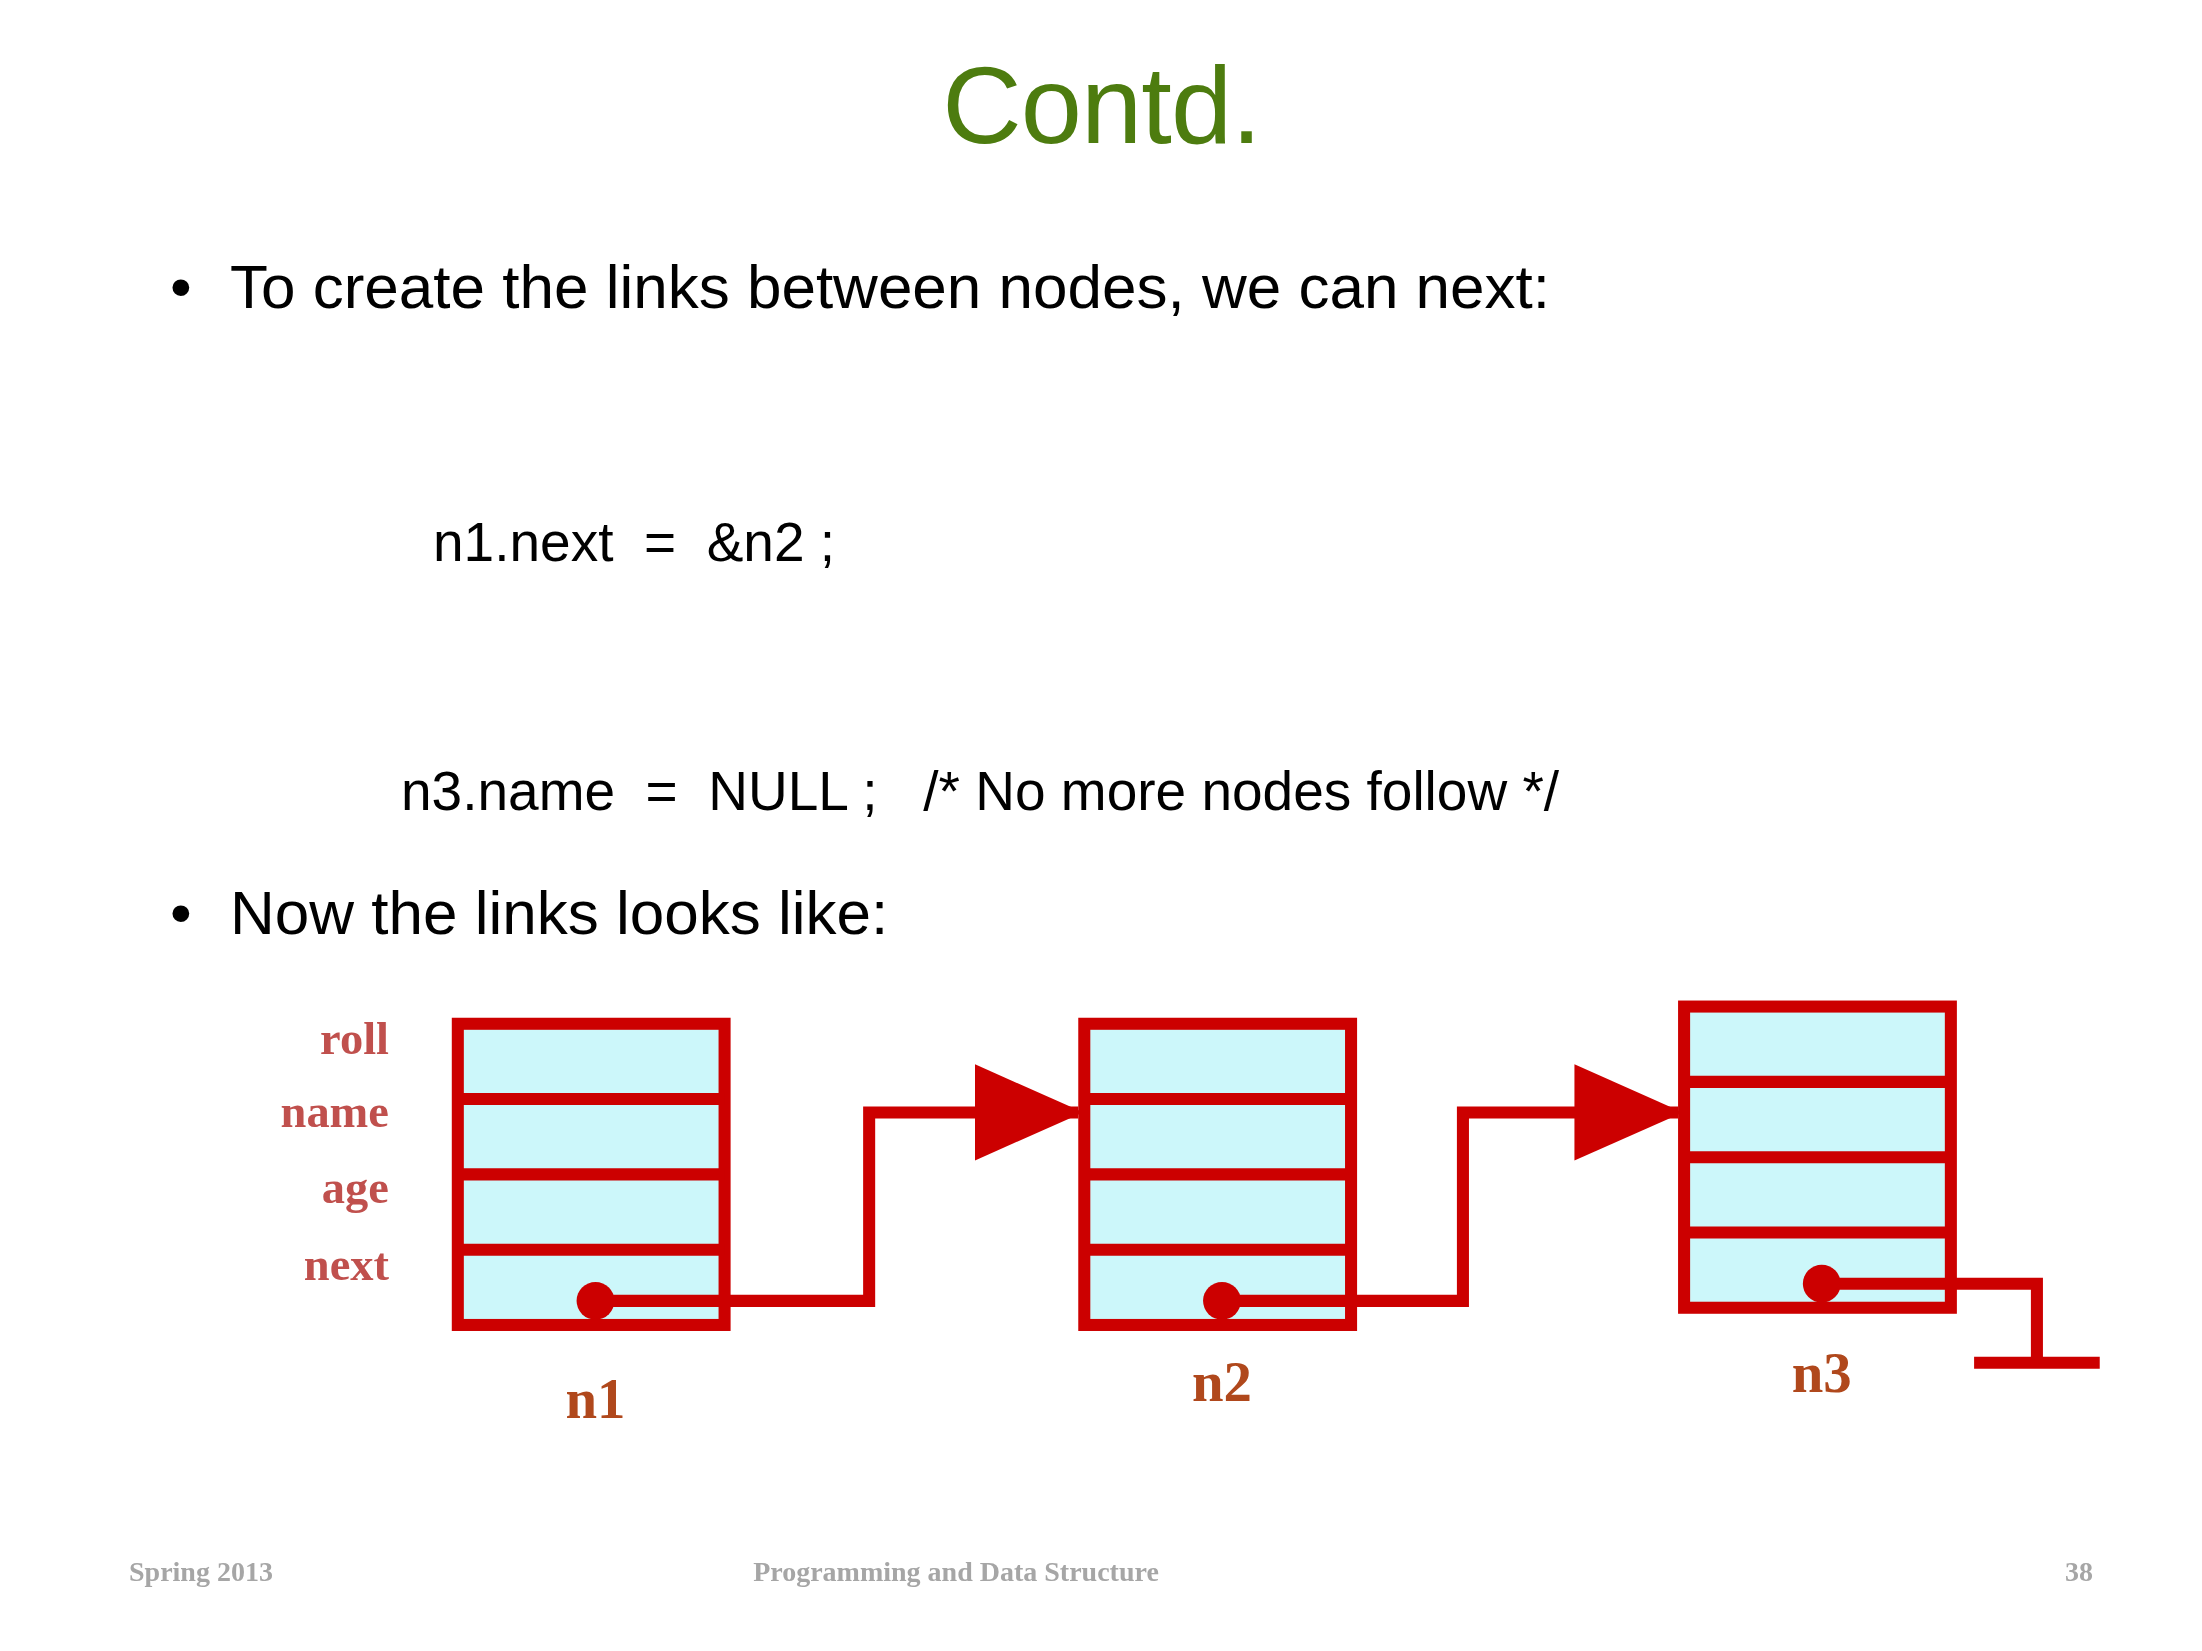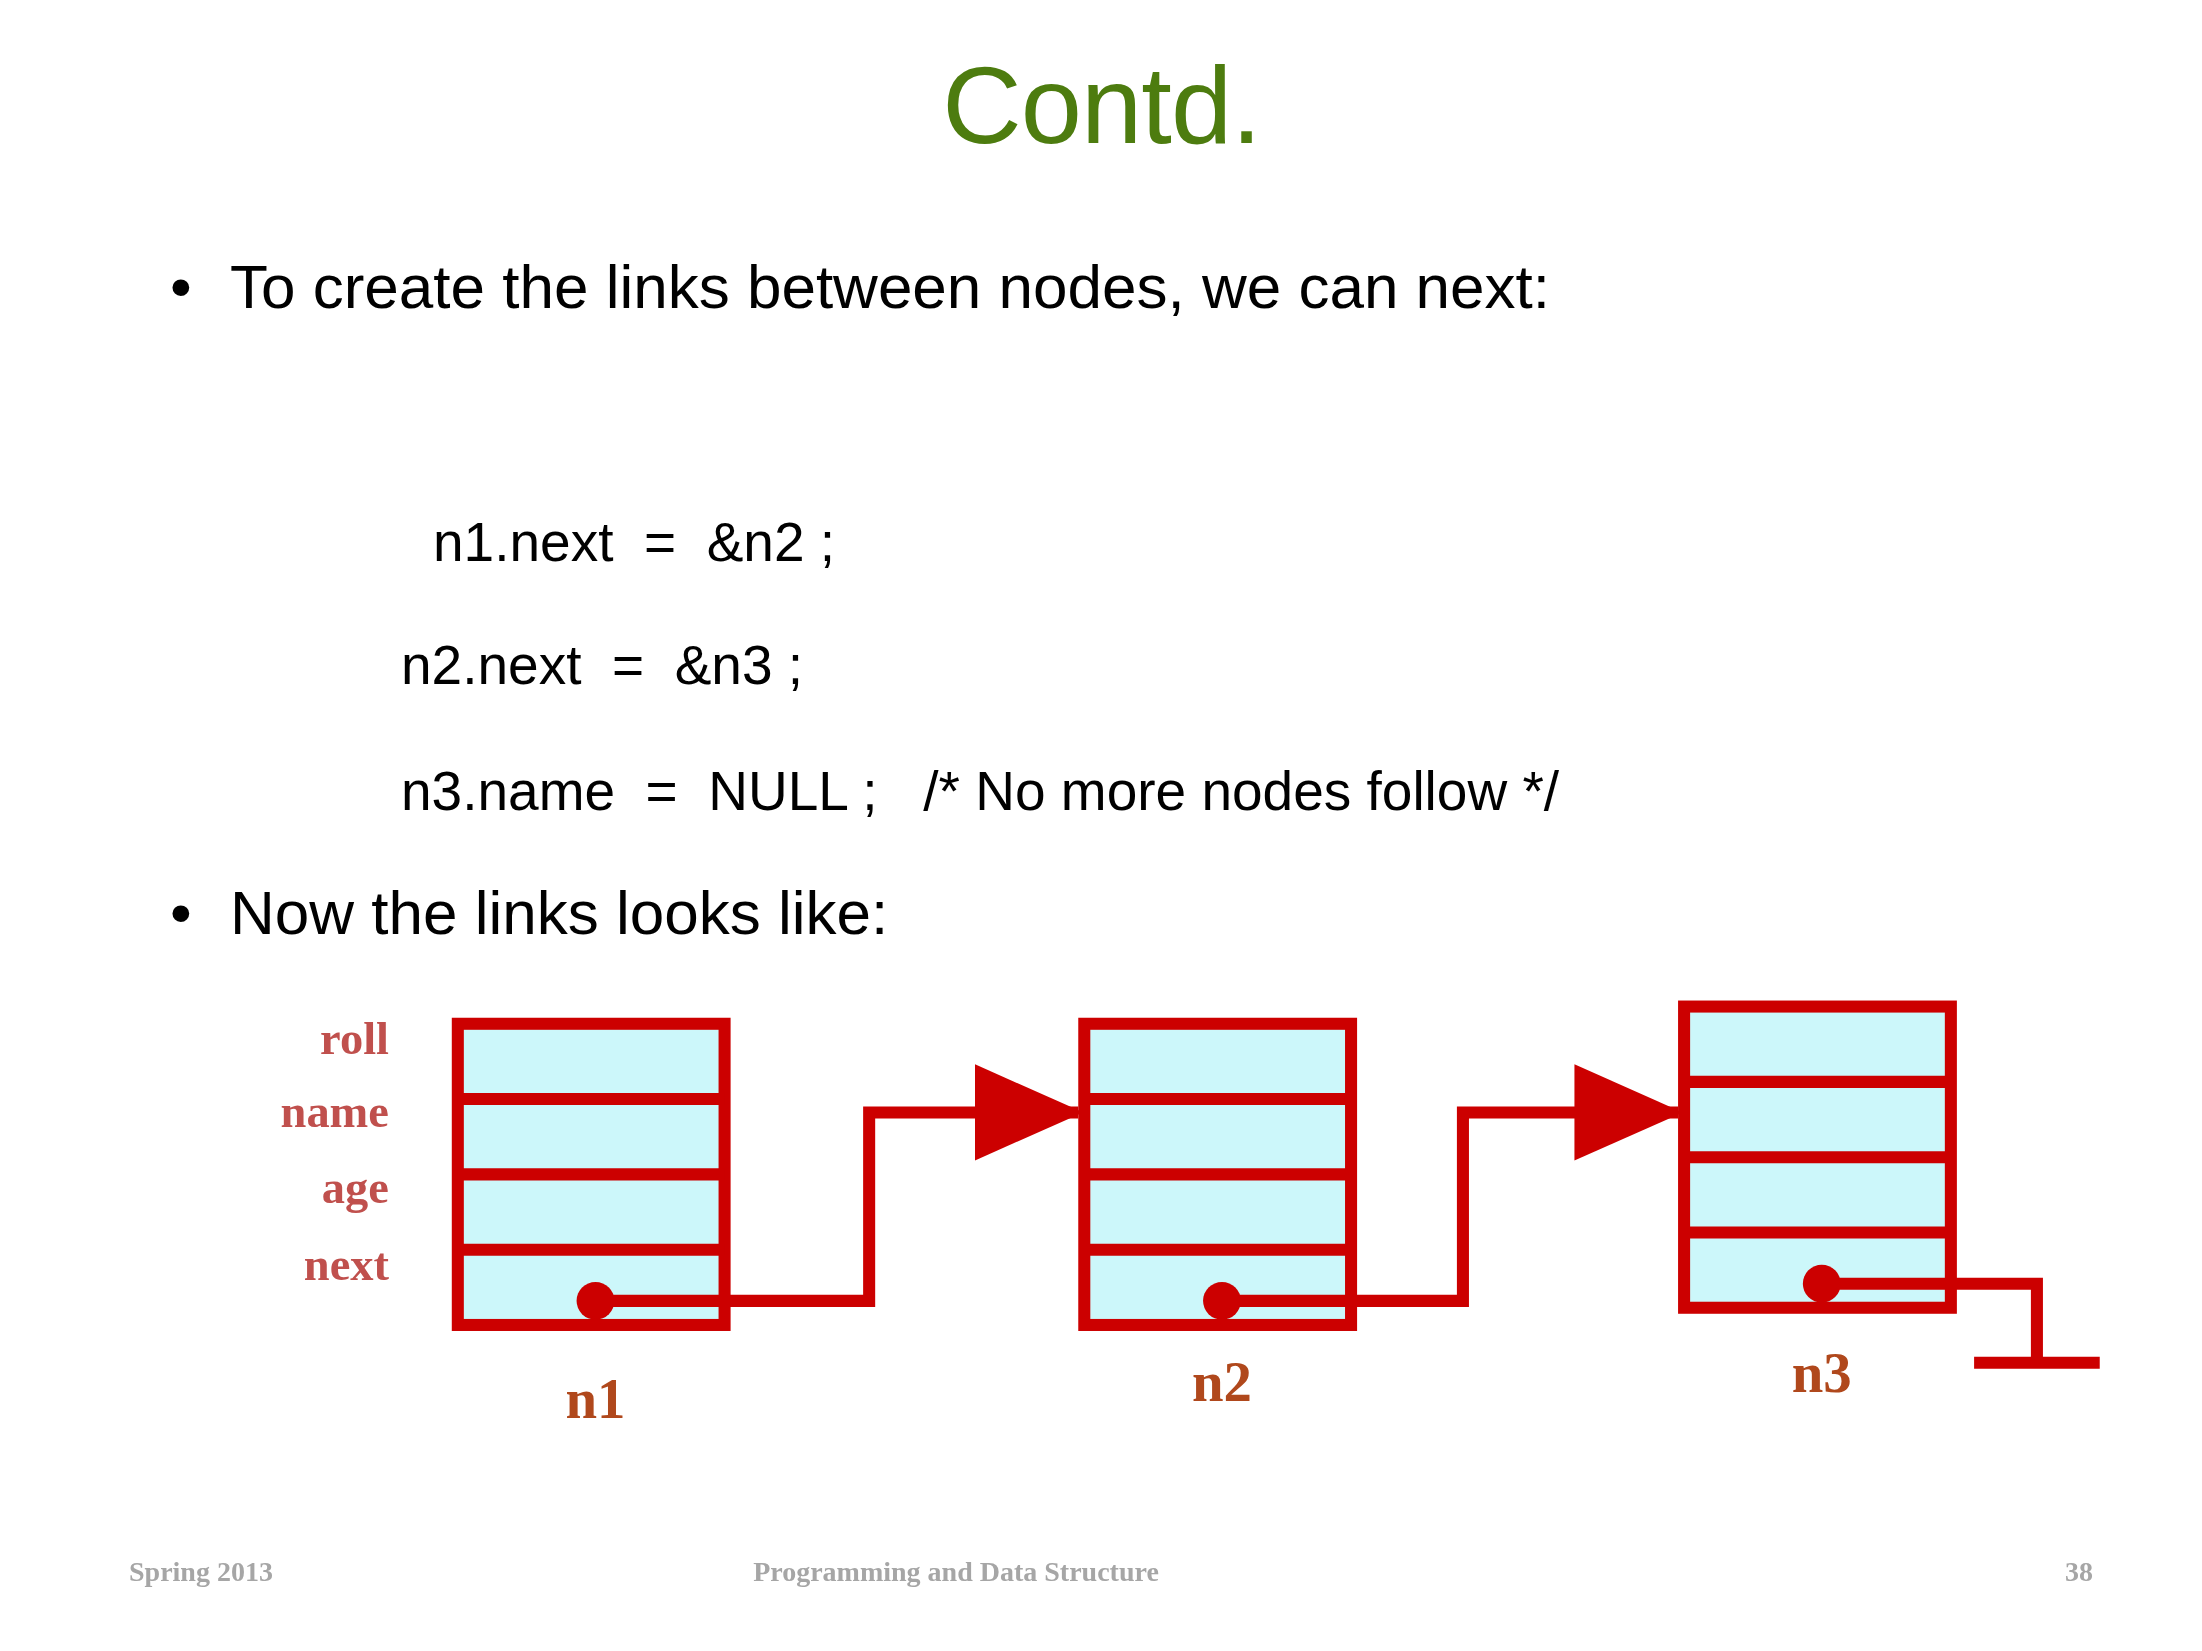--- a/index.html
+++ b/index.html
@@ -118,21 +118,20 @@
 <div id="slide">
 
   <div id="slide-title">Contd.</div>
 
   <div class="bullet-row" id="bullet-1">
     <span class="bullet-dot">•</span>
     <span class="bullet-text">To create the links between nodes, we can next:</span>
   </div>
 
   <div class="code-line" id="code-1">n1.next  =  &amp;n2 ;</div>
-  <div class="code-line" id="code-2">n2.next  =  &amp;n3 ;</div>
   <div class="code-line" id="code-3">n3.name  =  NULL ;   /* No more nodes follow */</div>
 
   <div class="bullet-row" id="bullet-2">
     <span class="bullet-dot">•</span>
     <span class="bullet-text">Now the links looks like:</span>
   </div>
 
   <div id="diagram">
     <svg width="2203" height="508" viewBox="0 0 2560 590" xmlns="http://www.w3.org/2000/svg">
       <defs>

